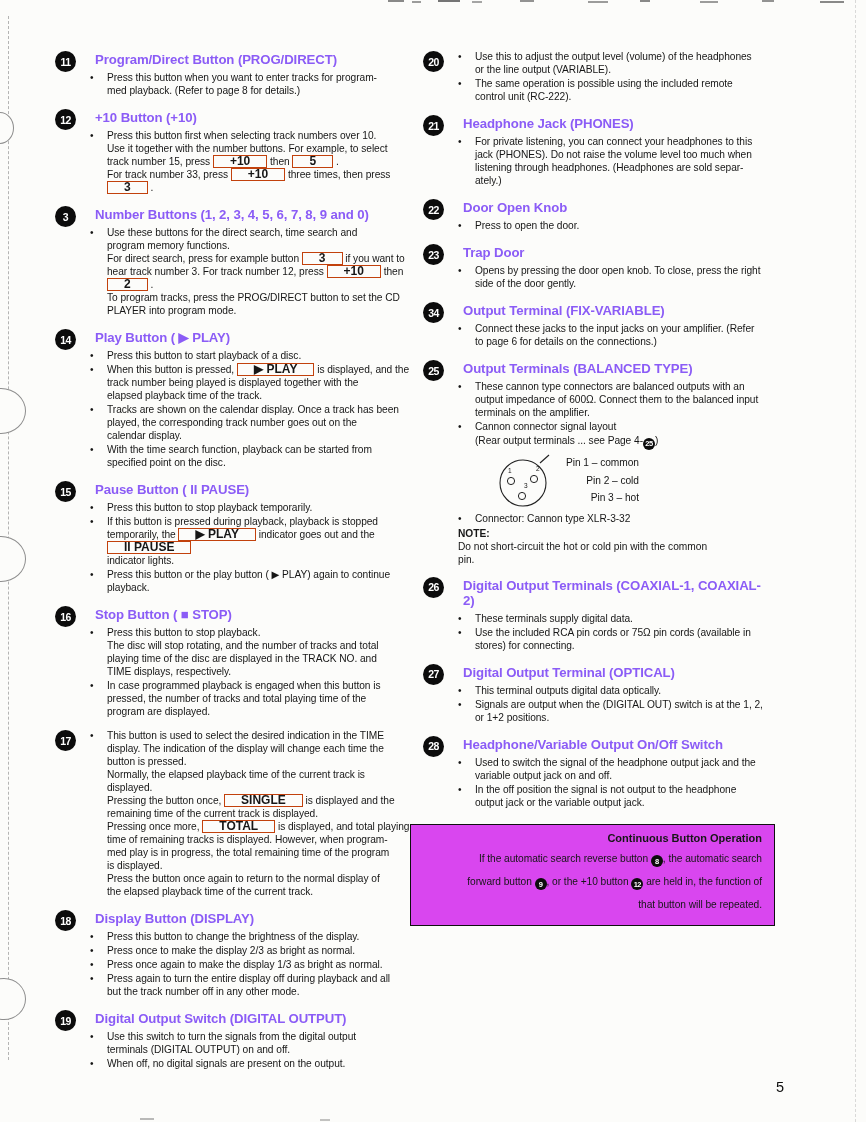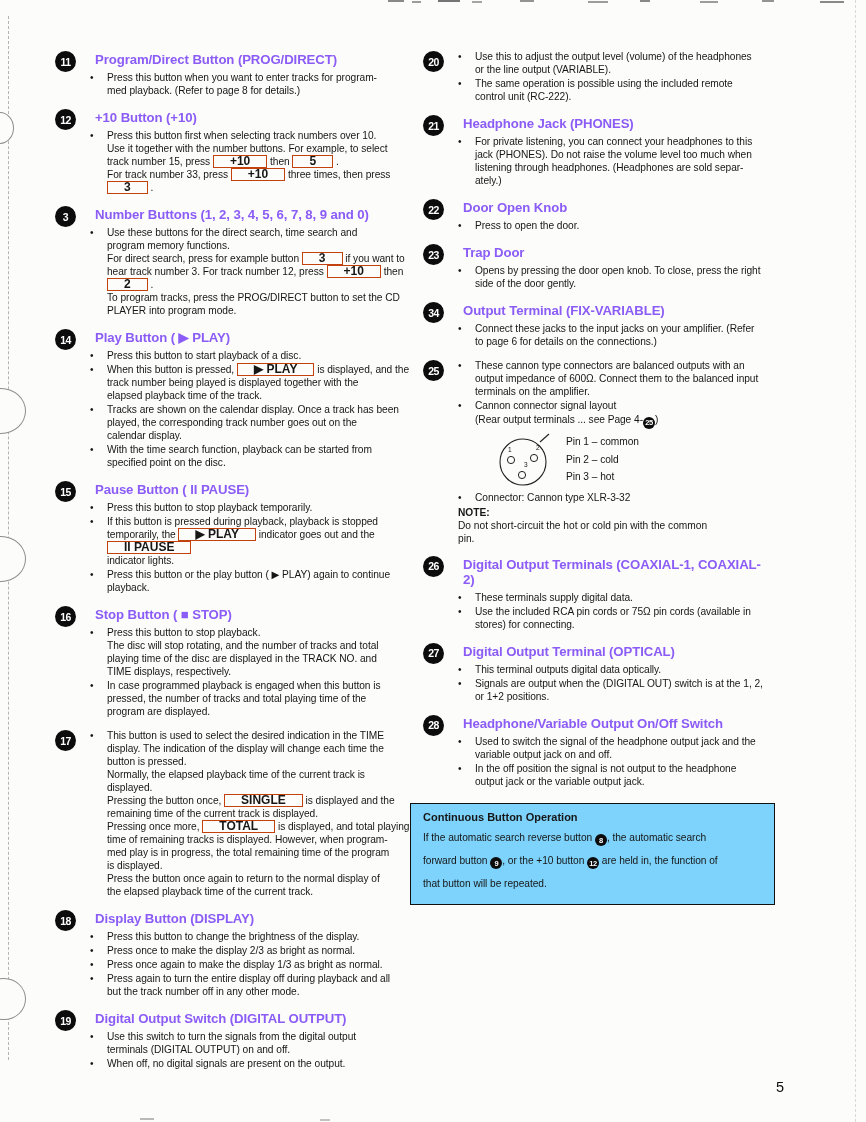--- a/index.html
+++ b/index.html
@@ -17,27 +17,27 @@
   .ititle{font-size:13.2px;font-weight:bold;letter-spacing:-0.1px;margin:2px 5px 4px;color:#8b5cf6;}
   .para{display:flex;font-size:10.2px;line-height:13px;letter-spacing:-0.05px;margin:0 0 1px;}
   .marker{width:17px;flex:none;}
   .ptext{flex:1;min-width:0;}
   .plain{margin-left:17px;}
   .key{border:1px solid #c2410c;padding:0 16px;font-size:12px;line-height:10.5px;
        display:inline-block;font-weight:700;white-space:nowrap;letter-spacing:0;}
   .circ{display:inline-flex;width:12px;height:12px;border-radius:50%;background:#0c0c0c;color:#fff;
         font-size:7.5px;font-weight:700;align-items:center;justify-content:center;vertical-align:-2px;
         letter-spacing:-0.5px;}
-  .pins-row{display:flex;align-items:center;gap:10px;margin:3px 0 3px 38px;}
+  .pins-row{display:flex;align-items:center;gap:10px;margin:3px 0 3px 38px;text-align:right;}
   .pin-lines{font-size:10.2px;line-height:17.5px;letter-spacing:-0.05px;}
   .noteline{display:flex;font-size:10.2px;line-height:13px;margin-top:2px;flex-direction:column;}
   .note-label{width:46px;flex:none;font-weight:bold;}
   .note-text{flex:1;}
   .cont-box{border:1.6px solid #101010;margin:14px 0 0 -13px;padding:7px 12px 9px;
-            width:calc(100% + 13px);box-sizing:border-box;background:#7dd3fc;}
+            width:calc(100% + 13px);box-sizing:border-box;background:#d946ef;text-align:right;}
   .cont-title{font-size:11px;font-weight:bold;margin-bottom:3px;}
   .cont-text{font-size:10.2px;line-height:23px;letter-spacing:-0.05px;}
   .page-number{position:absolute;left:776px;top:1079px;font-size:14.5px;color:#0e0e0e;}
   
   .vline-left{position:absolute;left:8px;top:16px;height:1044px;border-left:1px dashed #9c9c9c;opacity:.75;}
   .vline-right{position:absolute;left:855px;top:0;height:1122px;border-left:1px dashed #bdbdbd;opacity:.55;}
   .arc{position:absolute;border:1.2px solid #8d8d8d;border-radius:50%;background:#fcfcfa;}
   .dash{position:absolute;background:#3c3c3c;height:2px;}
 </style>
 </head>
@@ -246,20 +246,21 @@
             <div class="ititle">Output Terminal (FIX-VARIABLE)</div>
             <div class="para bullet">
               <span class="marker">•</span>
               <span class="ptext">Connect these jacks to the input jacks on your amplifier. (Refer<br>to page 6 for details on the connections.)</span>
             </div>
           </div>
         </div>
         <div class="item">
           <div class="badge">25</div>
           <div class="ibody">
+            <div class="ititle">Output Terminals (BALANCED TYPE)</div>
             <div class="para bullet">
               <span class="marker">•</span>
               <span class="ptext">These cannon type connectors are balanced outputs with an<br>output impedance of 600Ω. Connect them to the balanced input<br>terminals on the amplifier.</span>
             </div>
             <div class="para bullet">
               <span class="marker">•</span>
               <span class="ptext">Cannon connector signal layout</span>
             </div>
             <div class="para plain">
               <span class="ptext">(Rear output terminals ... see Page 4-<span class="circ">25</span>)</span>

